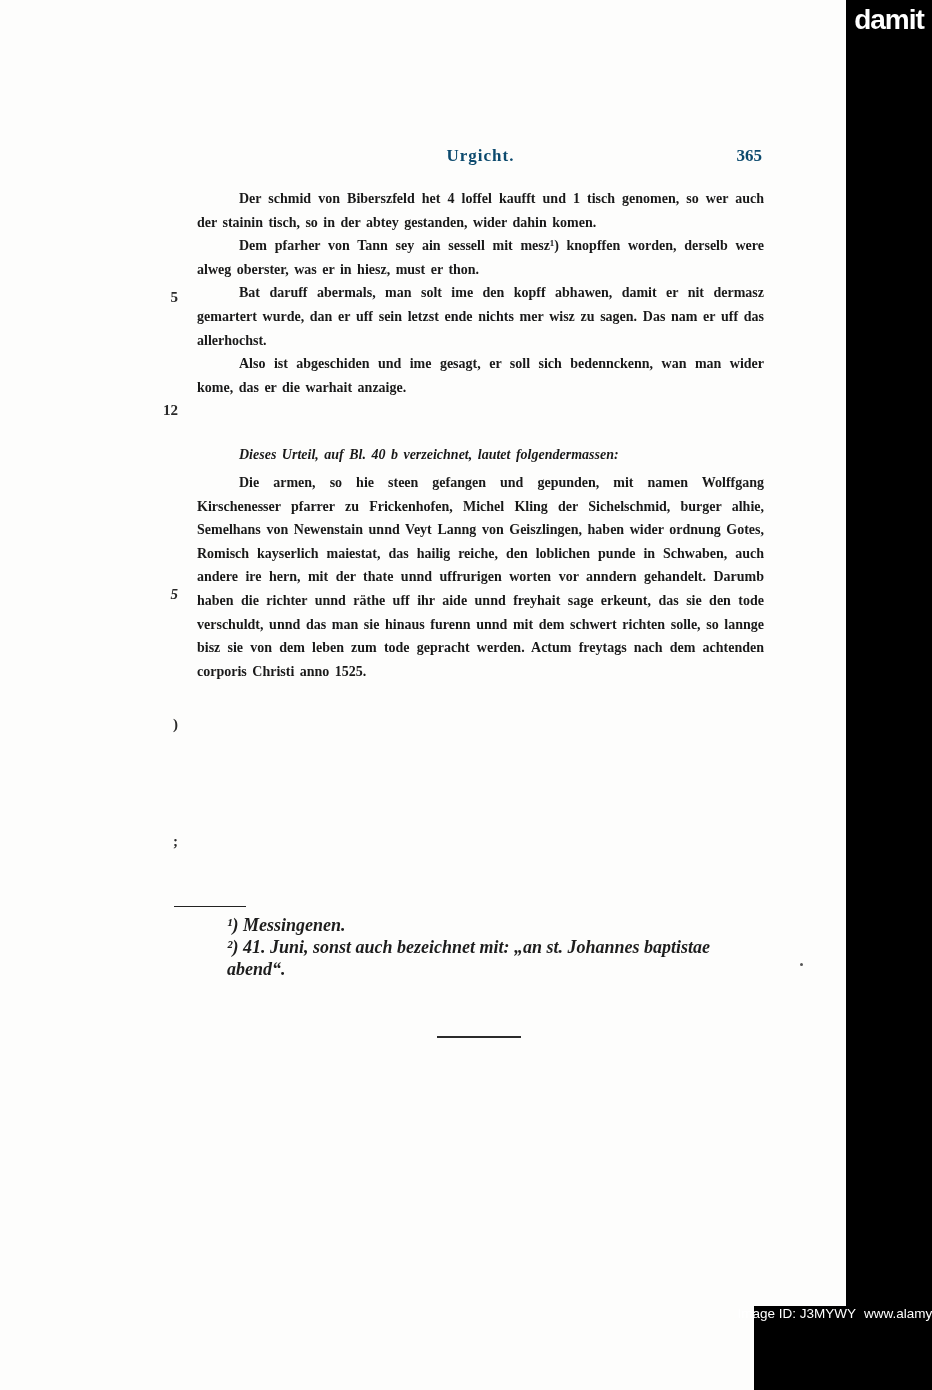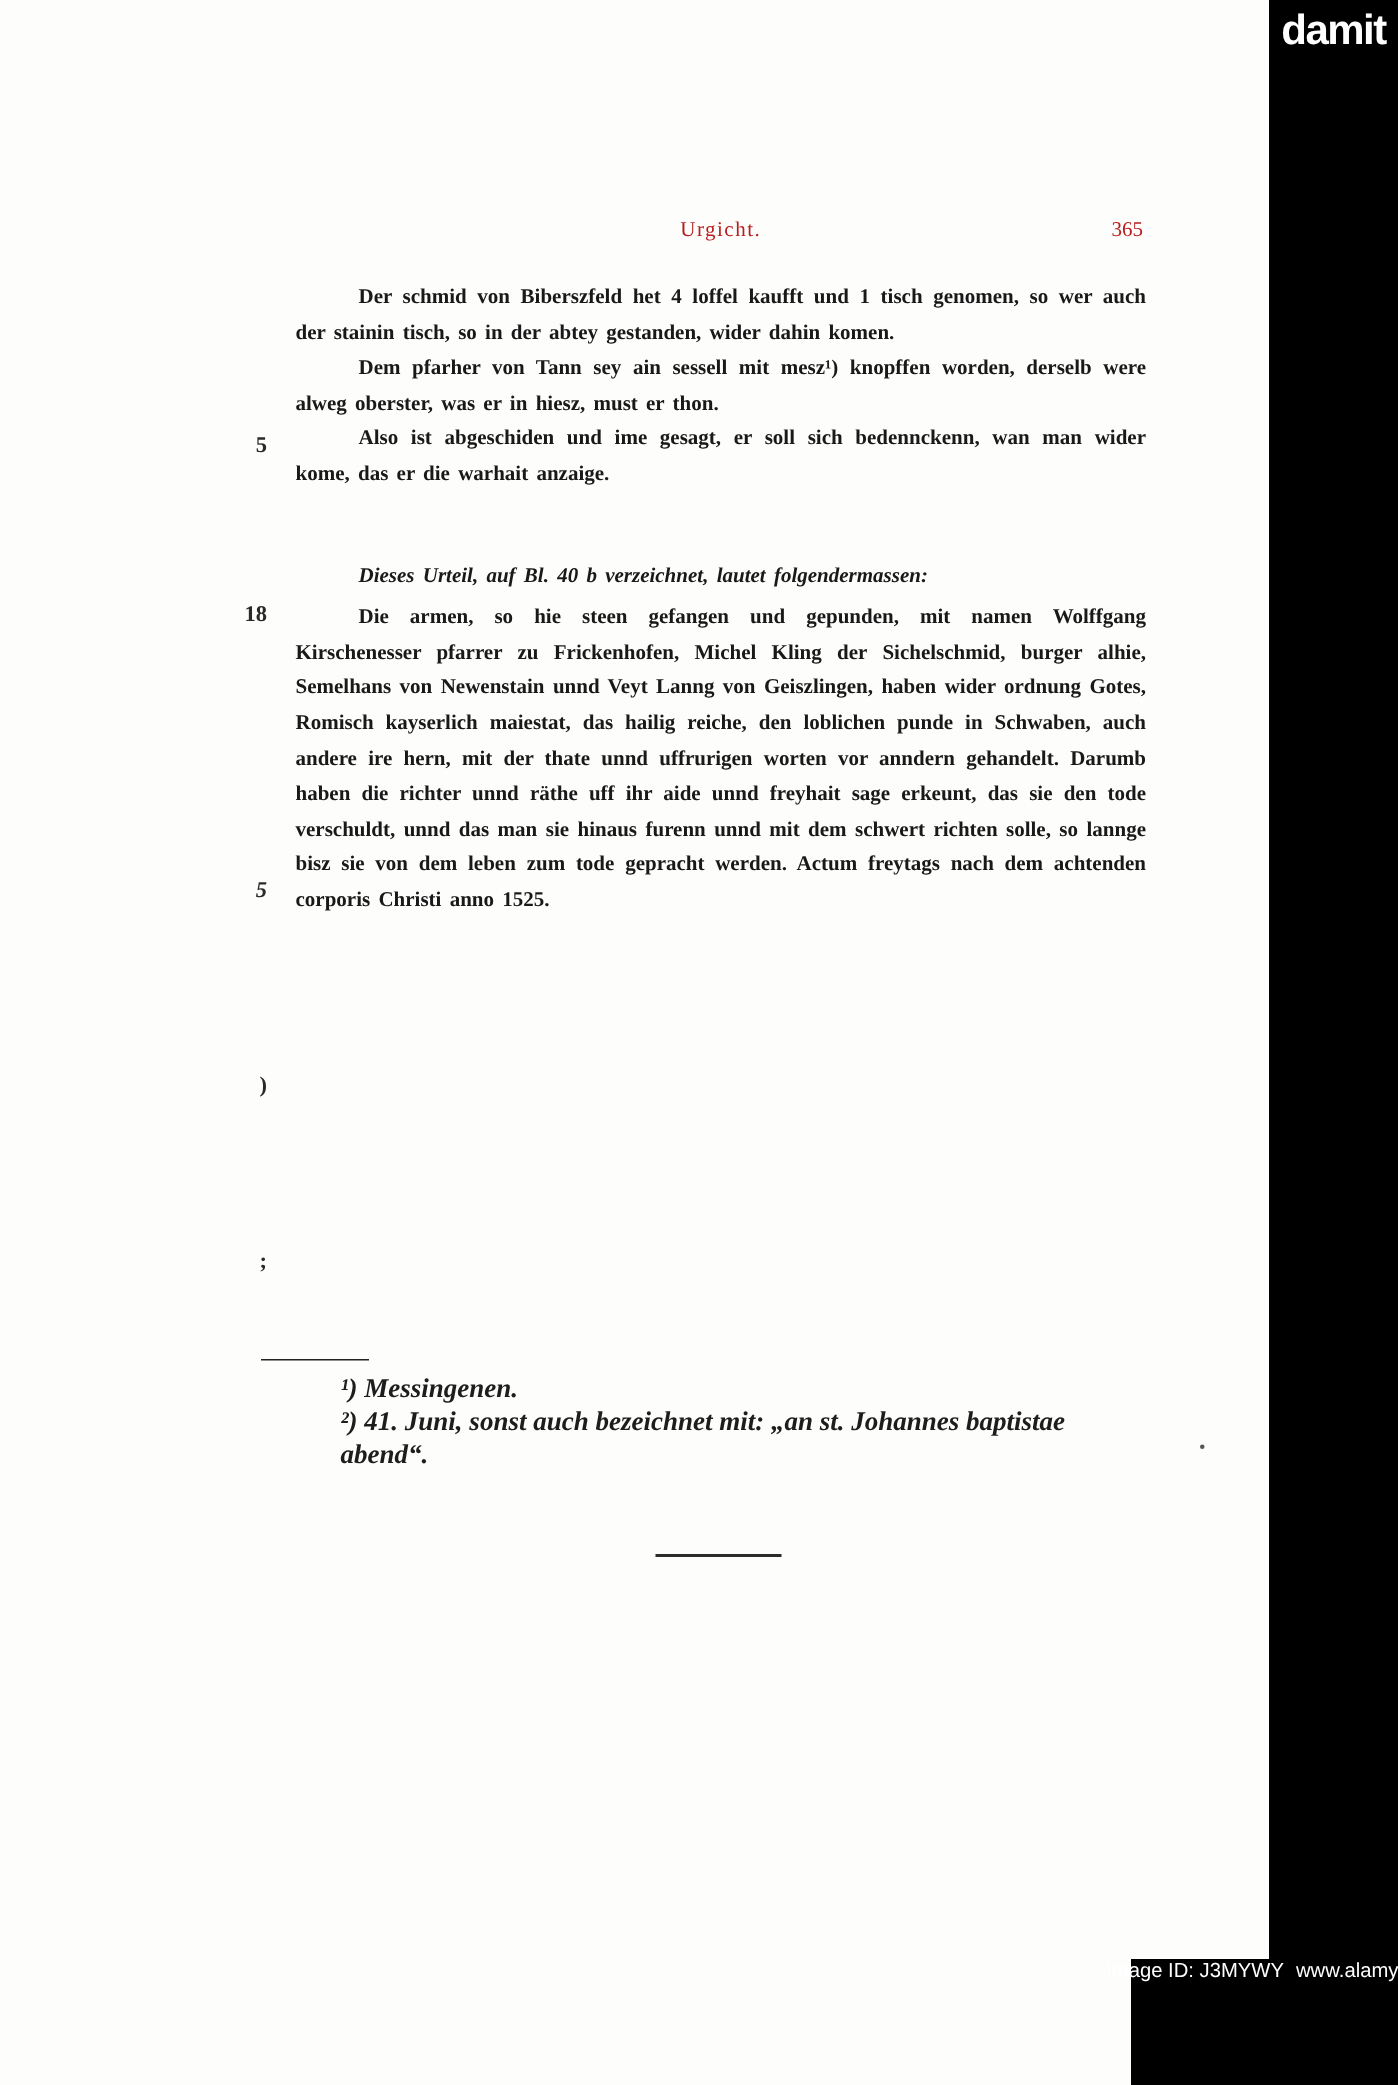--- a/index.html
+++ b/index.html
@@ -3,21 +3,21 @@
 <meta charset="utf-8">
 <style>
   html,body{margin:0;padding:0;}
   body{
     width:932px;height:1390px;position:relative;background:#ffffff;
     font-family:"Liberation Serif", serif;overflow:hidden;
   }
   
   .page{position:absolute;inset:0;background:#fdfdfc;}
   .header-row{position:absolute;top:146px;left:197px;width:567px;height:22px;
-    font-weight:normal;font-size:14px;color:#b91c1c;}
+    font-weight:bold;font-size:17px;color:#0c4a6e;}
   .header-title{position:absolute;left:0;right:0;text-align:center;letter-spacing:1px;}
   .page-num{position:absolute;right:2px;top:0;}
 
   .text-col{position:absolute;top:187px;left:197px;width:567px;
     font-family:"Liberation Serif", serif;font-weight:bold;font-size:14px;
     line-height:23.6px;color:#191919;text-align:justify;word-spacing:2px;}
   .para{margin:0;text-indent:42px;}
   .mt16{margin-top:15px;}
   .intro{margin-top:44px;font-style:italic;text-align:left;text-indent:42px;}
   .heading{margin-top:6px;text-align:center;letter-spacing:4px;text-indent:0;}
@@ -51,28 +51,29 @@
 <body>
 
 <div class="page">
 
   <div class="header-row">
     <span class="header-title">Urgicht.</span>
     <span class="page-num">365</span>
   </div>
 
   <span class="margin-num mn-1">5</span>
-  <span class="margin-num mn-2">18</span>
+  <span class="margin-num mn-2">12</span>
   <span class="margin-num mn-3">5</span>
   <span class="margin-num mn-4">)</span>
   <span class="margin-num mn-5">;</span>
 
   <div class="text-col">
     <p class="para">Der schmid von Biberszfeld het 4 loffel kaufft und 1 tisch genomen, so wer auch der stainin tisch, so in der abtey gestanden, wider dahin komen.</p>
     <p class="para">Dem pfarher von Tann sey ain sessell mit mesz¹) knopffen worden, derselb were alweg oberster, was er in hiesz, must er thon.</p>
+    <p class="para">Bat daruff abermals, man solt ime den kopff abhawen, damit er nit dermasz gemartert wurde, dan er uff sein letzst ende nichts mer wisz zu sagen.  Das nam er uff das allerhochst.</p>
     <p class="para">Also ist abgeschiden und ime gesagt, er soll sich bedennckenn, wan man wider kome, das er die warhait anzaige.</p>
 
     <p class="para intro">Dieses Urteil, auf Bl. 40 b verzeichnet, lautet folgendermassen:</p>
     <p class="para jbody">Die armen, so hie steen gefangen und gepunden, mit namen Wolffgang Kirschenesser pfarrer zu Frickenhofen, Michel Kling der Sichelschmid, burger alhie, Semelhans von Newenstain unnd Veyt Lanng von Geiszlingen, haben wider ordnung Gotes, Romisch kayserlich maiestat, das hailig reiche, den loblichen punde in Schwaben, auch andere ire hern, mit der thate unnd uffrurigen worten vor anndern gehandelt.  Darumb haben die richter unnd räthe uff ihr aide unnd freyhait sage erkeunt, das sie den tode verschuldt, unnd das man sie hinaus furenn unnd mit dem schwert richten solle, so lannge bisz sie von dem leben zum tode gepracht werden.  Actum freytags nach dem achtenden corporis Christi anno 1525.</p>
   </div>
 
   <div class="footnotes">
     <div class="fn-rule"></div>
     <p class="fn">¹) Messingenen.</p>
     <p class="fn">²) 41. Juni, sonst auch bezeichnet mit: „an st. Johannes baptistae abend“.</p>

